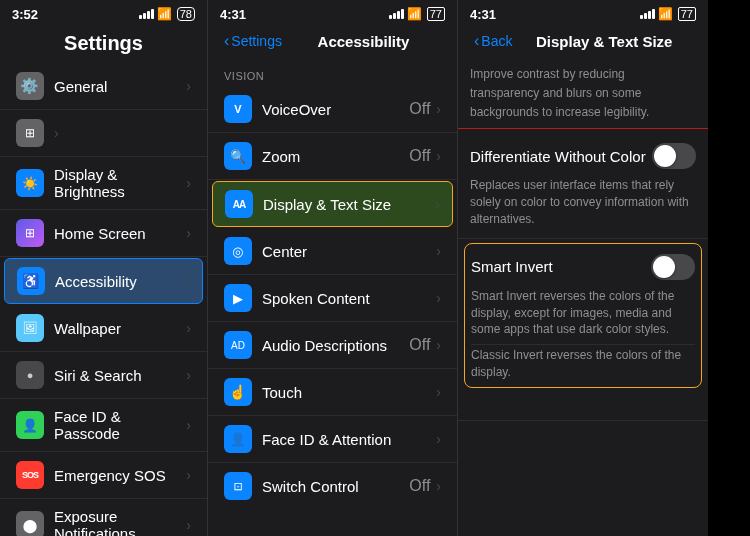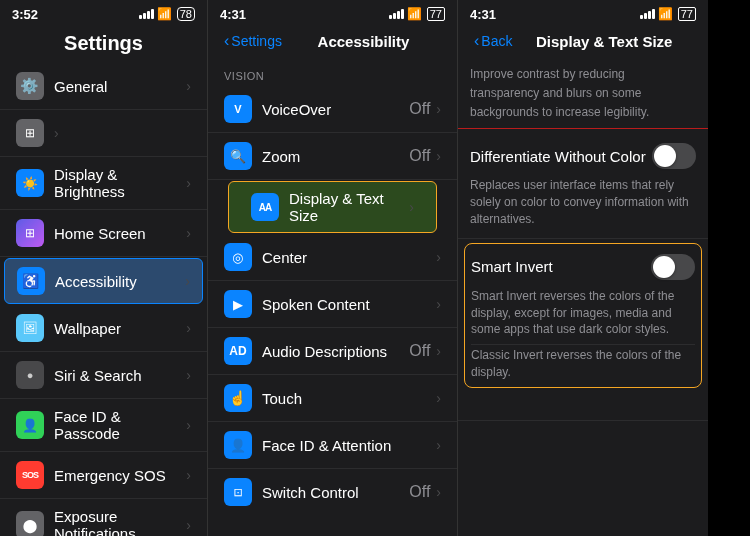--- a/index.html
+++ b/index.html
@@ -270,37 +270,37 @@
       <span class="item-label">VoiceOver</span>
       <span class="item-value">Off</span>
       <span class="item-chevron">›</span>
     </div>
     <div class="list-item">
       <div class="item-icon blue" style="font-size:13px;">🔍</div>
       <span class="item-label">Zoom</span>
       <span class="item-value">Off</span>
       <span class="item-chevron">›</span>
     </div>
-    <div class="list-item" style="background:#2c4a1e; border:1.5px solid #f5a623; border-radius:6px; margin:1px 20px; padding:8px 22px;">
+    <div class="list-item" style="background:#2c4a1e; border:1.5px solid #f5a623; border-radius:6px; margin:1px 4px; padding:8px 12px;">
       <div class="item-icon" style="background:#0a84ff; font-size:10px; font-weight:700; color:#fff; letter-spacing:-1px;">AA</div>
       <span class="item-label">Display &amp; Text Size</span>
       <span class="item-chevron">›</span>
     </div>
     <div class="list-item">
       <div class="item-icon blue" style="font-size:13px;">◎</div>
       <span class="item-label">Center</span>
       <span class="item-chevron">›</span>
     </div>
     <div class="list-item">
       <div class="item-icon blue" style="font-size:13px;">▶</div>
       <span class="item-label">Spoken Content</span>
       <span class="item-chevron">›</span>
     </div>
     <div class="list-item">
-      <div class="item-icon blue" style="font-size:12px; font-weight:700;">AD</div>
+      <div class="item-icon blue" style="font-size:10px; font-weight:400;">AD</div>
       <span class="item-label">Audio Descriptions</span>
       <span class="item-value">Off</span>
       <span class="item-chevron">›</span>
     </div>
     <div class="list-item">
       <div class="item-icon blue" style="font-size:14px;">☝</div>
       <span class="item-label">Touch</span>
       <span class="item-chevron">›</span>
     </div>
     <div class="list-item">

